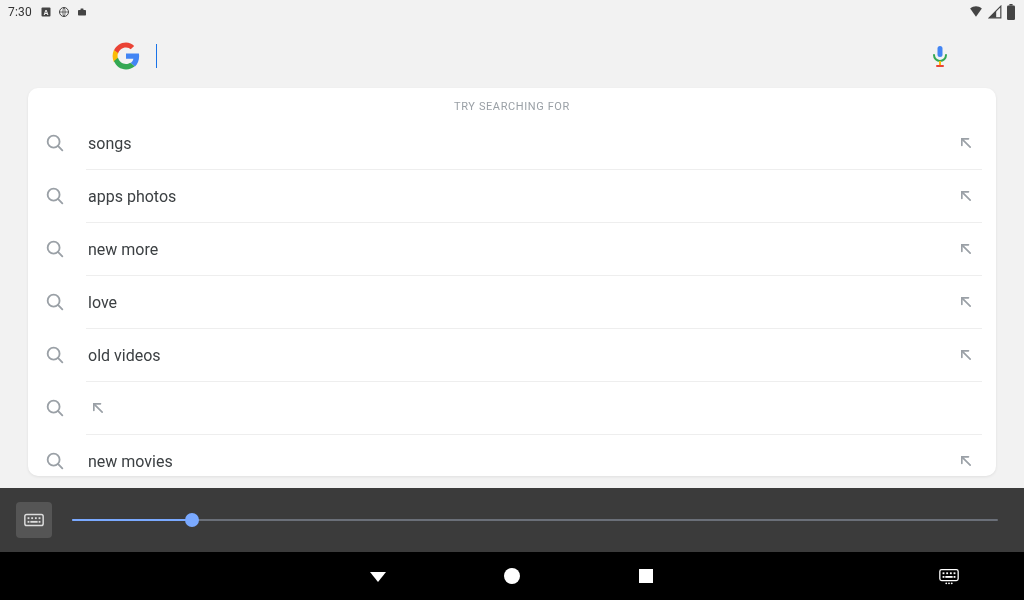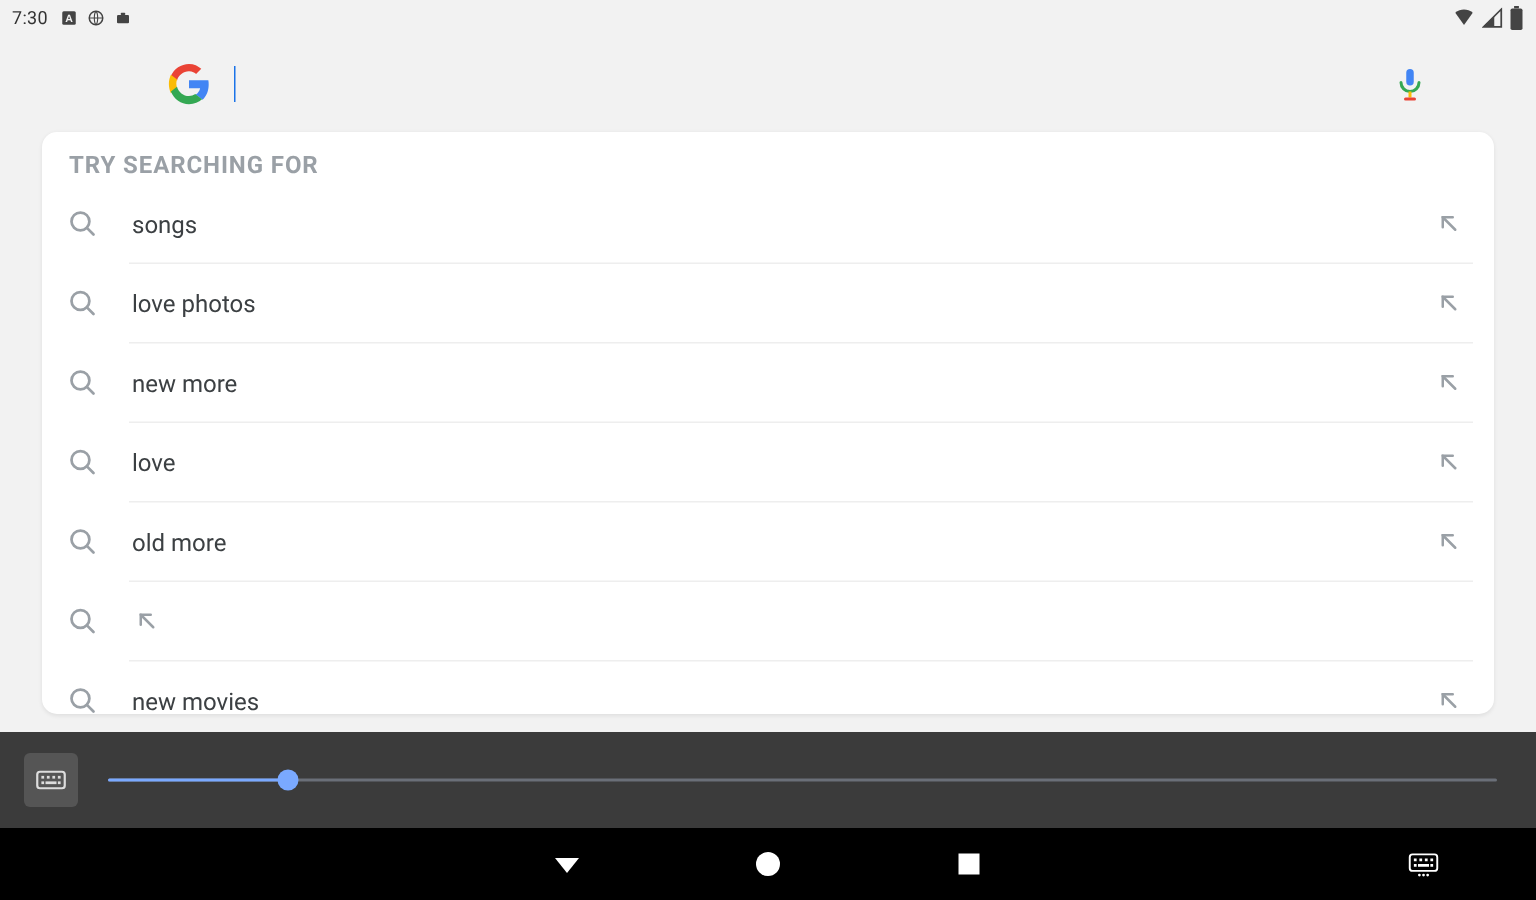--- a/index.html
+++ b/index.html
@@ -18,21 +18,21 @@
     .search-row { display: flex; align-items: center; height: 64px; padding: 0 48px 0 0; margin-left: 112px; margin-right: 24px; }
     .g-logo { width: 28px; height: 28px; margin-right: 16px; flex: 0 0 auto; }
     .search-input-wrap { flex: 1; position: relative; display:flex; align-items:center; }
     .search-caret { width: 1px; height: 24px; background: #1a73e8; margin-right: 1px; }
     .search-input { border: none; outline: none; background: transparent; font-size: 18px; color: #202124; width: 100%; }
     .search-input::placeholder { color: #9aa0a6; }
     .mic { width: 24px; height: 24px; flex: 0 0 auto; }
 
     
     .card { background: #fff; margin: 0 28px; border-radius: 10px; box-shadow: 0 1px 3px rgba(0,0,0,0.08); overflow: hidden; height: 388px;}
-    .card-header { font-size: 16px; letter-spacing: 0.6px; color: #9aa0a6; padding: 12px 18px 4px; font-weight: 700;}
+    .card-header { font-size: 11px; letter-spacing: 0.6px; color: #9aa0a6; padding: 12px 18px 4px; font-weight: 400; text-align: center;}
     .sugg { display: flex; align-items: center; height: 52px; padding: 0 14px 0 14px; }
     .sugg .search-ico { width: 22px; height: 22px; color: #9aa0a6; flex: 0 0 auto; margin-right: 22px; margin-left:2px;}
     .sugg .label { font-size: 16px; color: #3c4043; flex: 1; }
     .sugg .arrow { width: 20px; height: 20px; color: #9aa0a6; flex: 0 0 auto; margin-right: 6px;}
     .sugg-divider { height: 1px; background: #eee; margin-left: 58px; margin-right: 14px;}
 
     
     .kbd-bar { position: absolute; left:0; right:0; bottom: 48px; height: 64px; background: #3b3b3b; display:flex; align-items:center; padding: 0 16px; }
     .kbd-toggle { width: 36px; height: 36px; background: #555; border-radius: 4px; display:flex; align-items:center; justify-content:center; margin-right: 20px;}
     .slider-wrap { flex:1; position:relative; height: 20px; display:flex; align-items:center; margin-right: 10px;}
@@ -129,21 +129,21 @@
               <line x1="17" y1="17" x2="7" y2="7"></line>
               <polyline points="7,15 7,7 15,7"></polyline>
             </svg></span>
         </div>
         <div class="sugg-divider"></div>
         <div class="sugg">
           <span class="search-ico"><svg width="22" height="22" viewBox="0 0 24 24" fill="none" stroke="currentColor" stroke-width="2">
               <circle cx="10.5" cy="10.5" r="6.5"></circle>
               <line x1="20" y1="20" x2="15.2" y2="15.2" stroke-linecap="round"></line>
             </svg></span>
-          <span class="label">love photos</span>
+          <span class="label">apps photos</span>
           <span class="arrow"><svg width="20" height="20" viewBox="0 0 24 24" fill="none" stroke="currentColor" stroke-width="2" stroke-linecap="round">
               <line x1="17" y1="17" x2="7" y2="7"></line>
               <polyline points="7,15 7,7 15,7"></polyline>
             </svg></span>
         </div>
         <div class="sugg-divider"></div>
         <div class="sugg">
           <span class="search-ico"><svg width="22" height="22" viewBox="0 0 24 24" fill="none" stroke="currentColor" stroke-width="2">
               <circle cx="10.5" cy="10.5" r="6.5"></circle>
               <line x1="20" y1="20" x2="15.2" y2="15.2" stroke-linecap="round"></line>
@@ -165,21 +165,21 @@
               <line x1="17" y1="17" x2="7" y2="7"></line>
               <polyline points="7,15 7,7 15,7"></polyline>
             </svg></span>
         </div>
         <div class="sugg-divider"></div>
         <div class="sugg">
           <span class="search-ico"><svg width="22" height="22" viewBox="0 0 24 24" fill="none" stroke="currentColor" stroke-width="2">
               <circle cx="10.5" cy="10.5" r="6.5"></circle>
               <line x1="20" y1="20" x2="15.2" y2="15.2" stroke-linecap="round"></line>
             </svg></span>
-          <span class="label">old more</span>
+          <span class="label">old videos</span>
           <span class="arrow"><svg width="20" height="20" viewBox="0 0 24 24" fill="none" stroke="currentColor" stroke-width="2" stroke-linecap="round">
               <line x1="17" y1="17" x2="7" y2="7"></line>
               <polyline points="7,15 7,7 15,7"></polyline>
             </svg></span>
         </div>
         <div class="sugg-divider"></div>
         <div class="sugg">
           <span class="search-ico"><svg width="22" height="22" viewBox="0 0 24 24" fill="none" stroke="currentColor" stroke-width="2">
               <circle cx="10.5" cy="10.5" r="6.5"></circle>
               <line x1="20" y1="20" x2="15.2" y2="15.2" stroke-linecap="round"></line>

